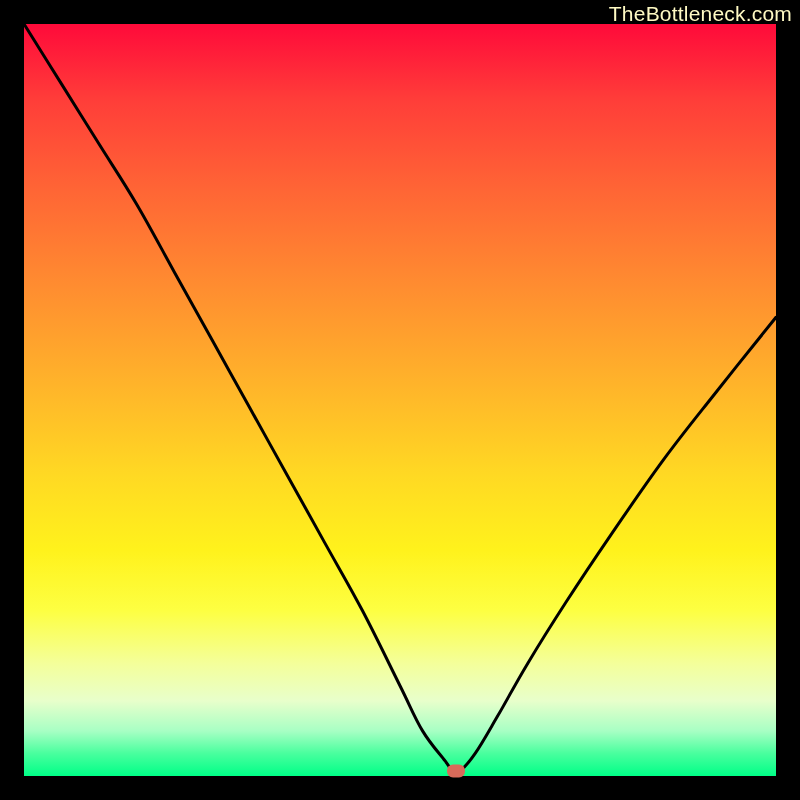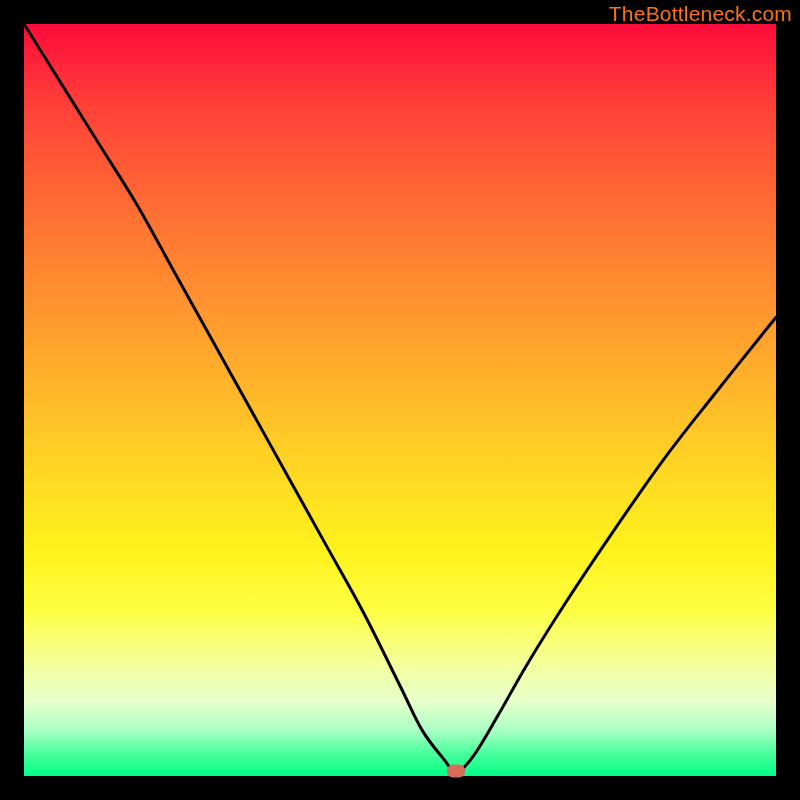--- a/index.html
+++ b/index.html
@@ -51,21 +51,21 @@
     width: 18px;
     height: 13px;
     background: #d86a5a;
     border-radius: 6px;
     transform: translate(-50%, -50%);
   }
   .watermark {
     position: absolute;
     top: 2px;
     right: 8px;
-    color: #f97316;
+    color: #fef9c3;
     font-size: 21px;
     font-weight: 500;
     letter-spacing: 0.2px;
   }
 </style>
 </head>
 <body>
 
 <div class="chart-container">
   <div class="plot-area">

